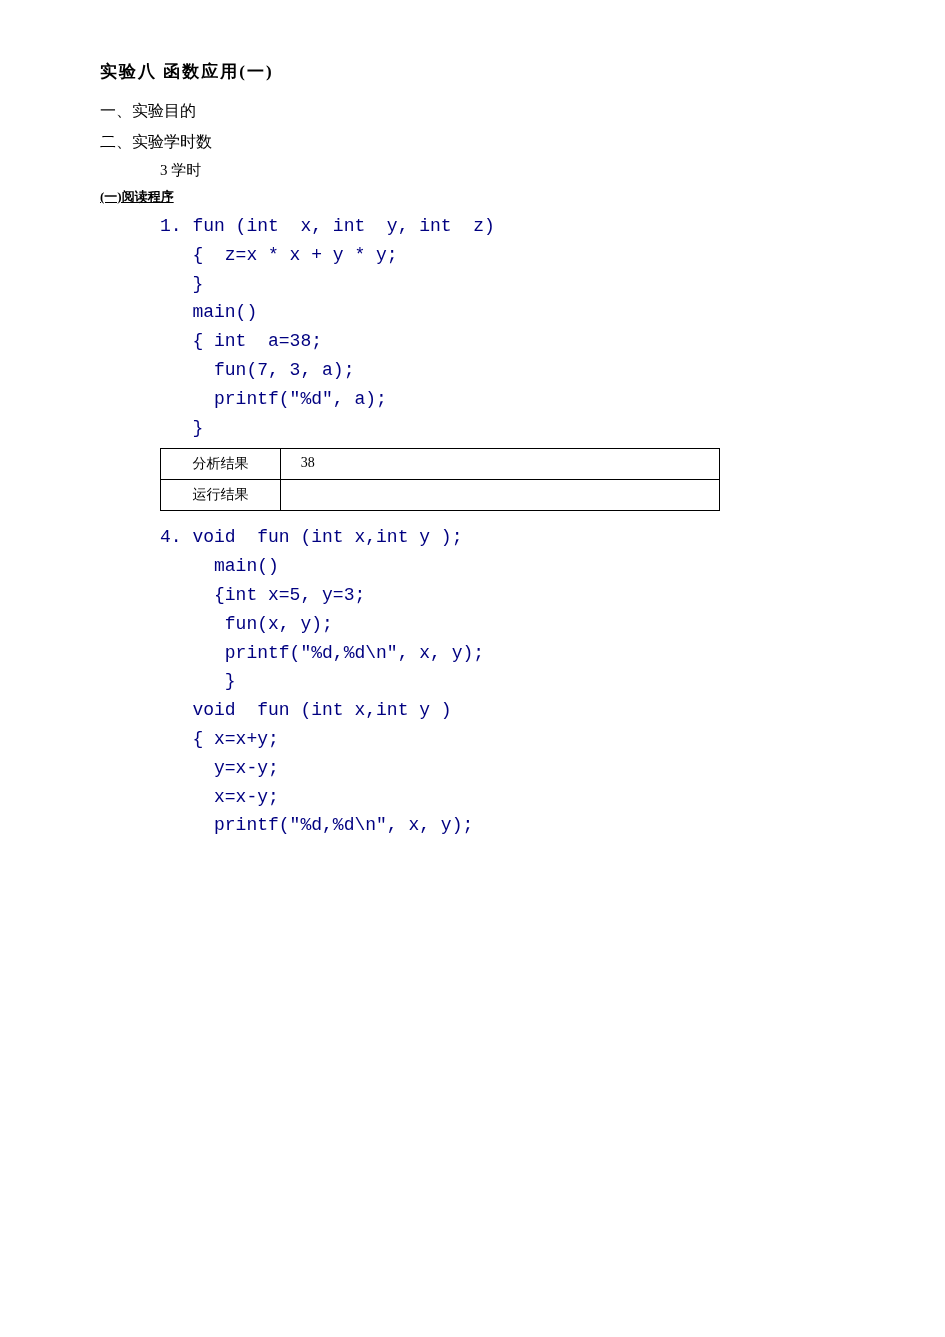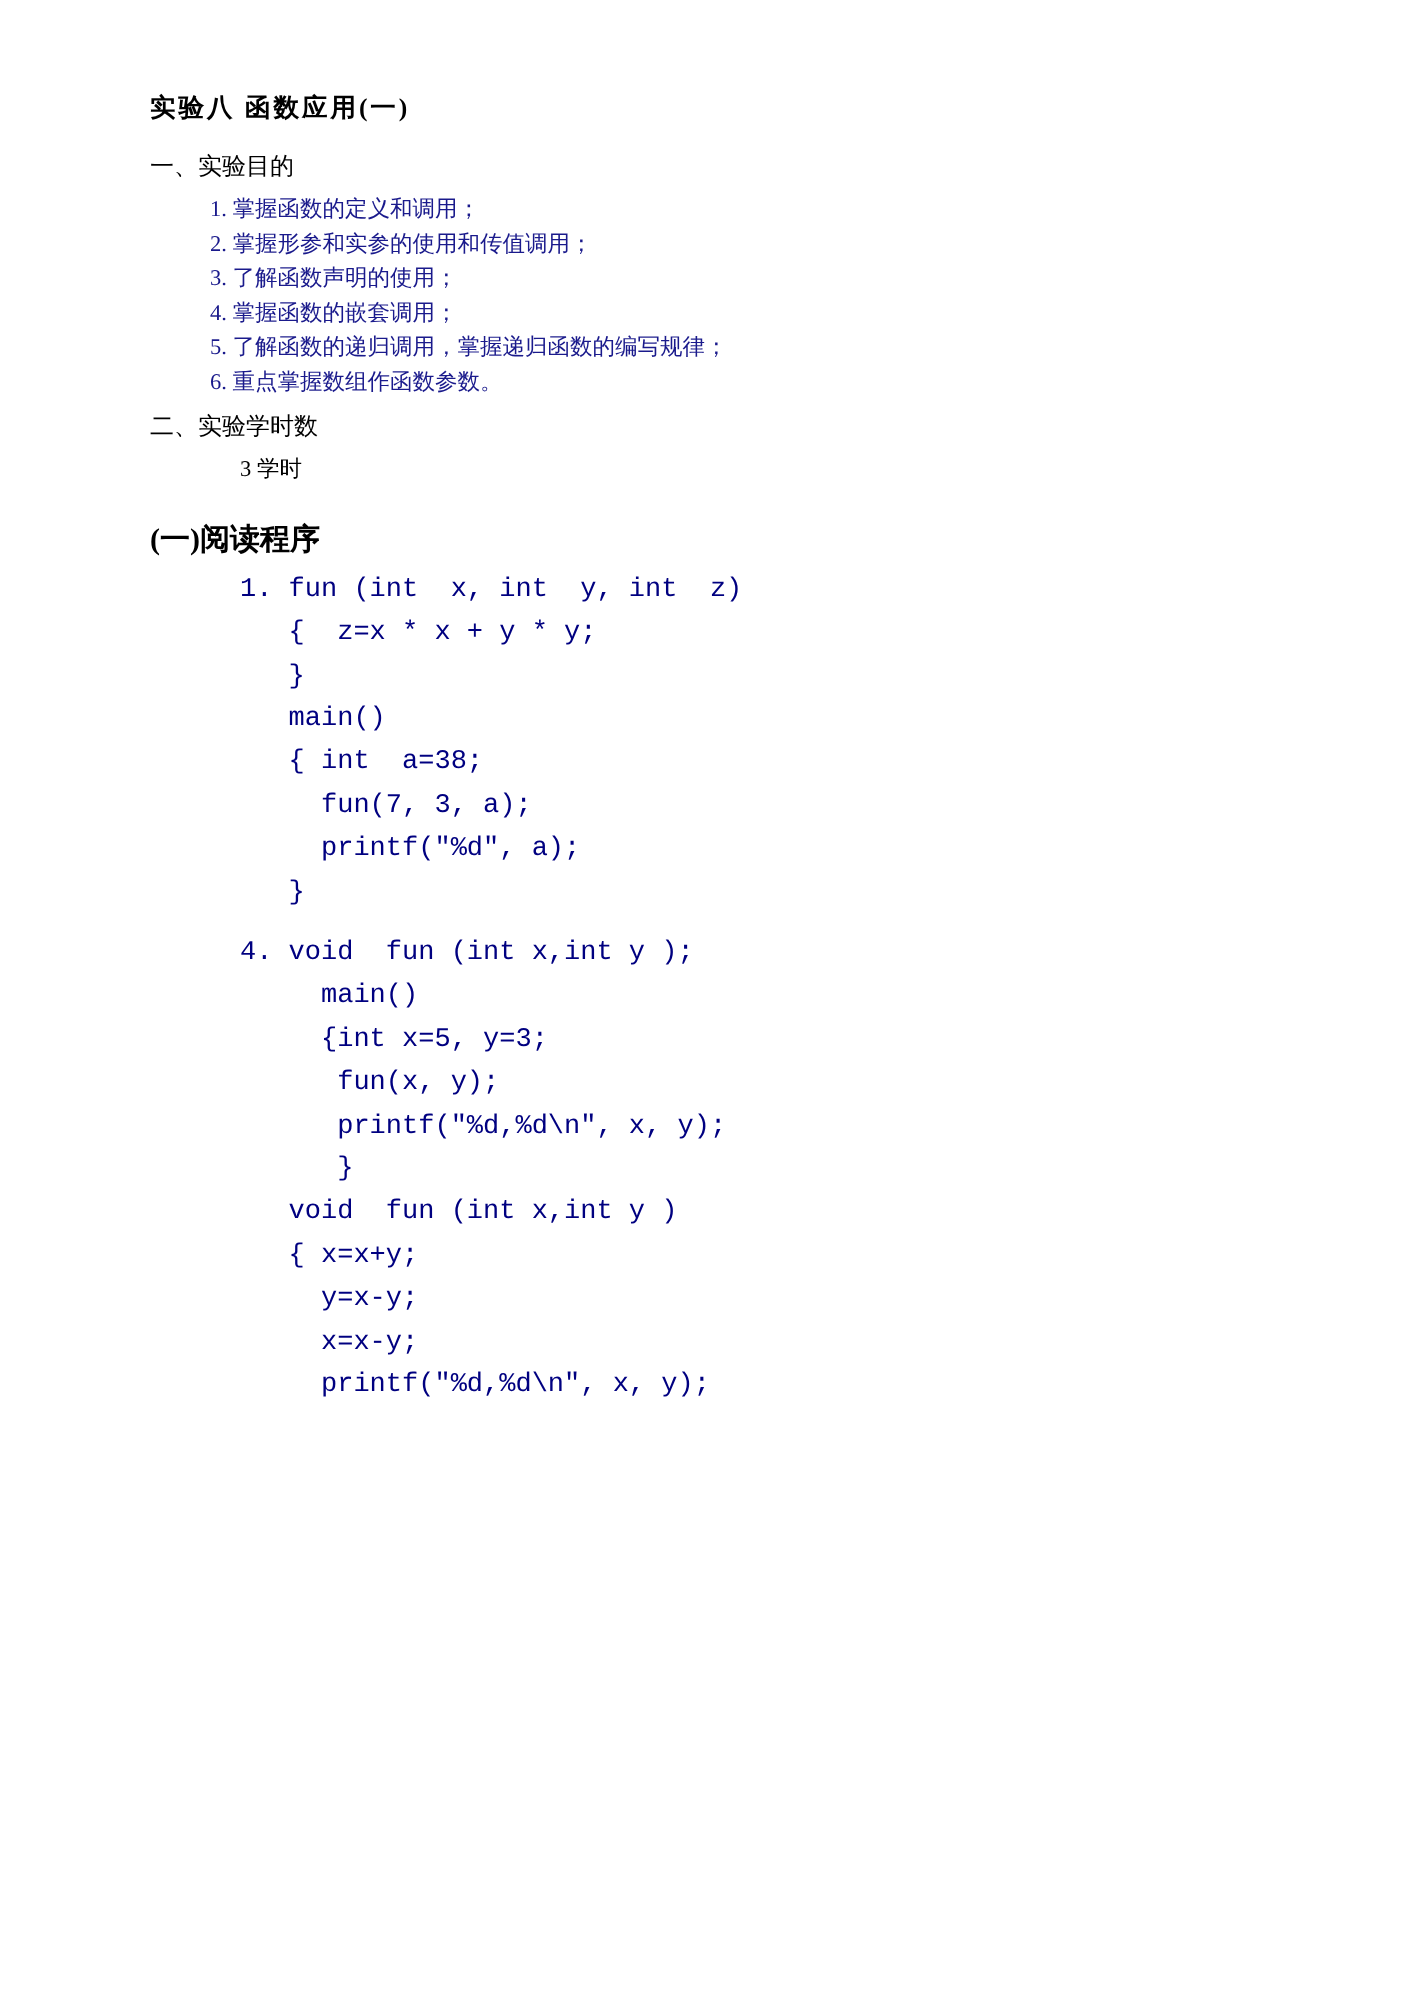--- a/index.html
+++ b/index.html
@@ -23,24 +23,25 @@
       margin-bottom: 18px;
       letter-spacing: 2px;
     }
     .section-heading {
       font-size: 16px;
       font-weight: normal;
       margin-bottom: 8px;
       margin-top: 10px;
     }
     .sub-section-heading {
-      font-size: 20px;
+      font-size: 13px;
       font-weight: bold;
       margin-bottom: 6px;
-      margin-top: 24px;
+      margin-top: 8px;
+      text-decoration: underline;
     }
     .objective-list {
       list-style: none;
       padding-left: 40px;
       margin-bottom: 8px;
     }
     .objective-list li {
       margin-bottom: 4px;
       font-size: 15px;
       color: #1a1a8c;
@@ -85,48 +86,52 @@
       margin-bottom: 12px;
     }
   </style>
 </head>
 <body>
 
 <div class="page-title">实验八    函数应用(一)</div>
 
 <div>
   <div class="section-heading">一、实验目的</div>
-  <ul class="objective-list">
-    <li>1. 掌握函数的定义和调用；</li>
-    <li>2. 掌握形参和实参的使用和传值调用；</li>
-    <li>3. 了解函数声明的使用；</li>
-    <li>4. 掌握函数的嵌套调用；</li>
-    <li>5. 了解函数的递归调用，掌握递归函数的编写规律；</li>
-    <li>6. 重点掌握数组作函数参数。</li>
-  </ul>
 </div>
 
 <div>
   <div class="section-heading">二、实验学时数</div>
   <div class="hours-text">3 学时</div>
 </div>
 
 <div>
   <div>
     <div class="sub-section-heading">(一)阅读程序</div>
 
     <div class="program-item">
       <div class="code-block">1. fun (int  x, int  y, int  z)
    {  z=x * x + y * y;
    }
    main()
    { int  a=38;
      fun(7, 3, a);
      printf("%d", a);
    }</div>
+      <table class="result-table">
+        <tbody>
+            <tr>
+          <td class="label-cell">分析结果</td>
+          <td class="value-cell">38</td>
+        </tr>
+        <tr>
+          <td class="label-cell">运行结果</td>
+          <td class="value-cell"></td>
+        </tr>
+      </tbody>
+        </table>
     </div>
 
     <div class="program-item">
       <div class="code-block">4. void  fun (int x,int y );
      main()
      {int x=5, y=3;
       fun(x, y);
       printf("%d,%d\n", x, y);
       }
    void  fun (int x,int y )

